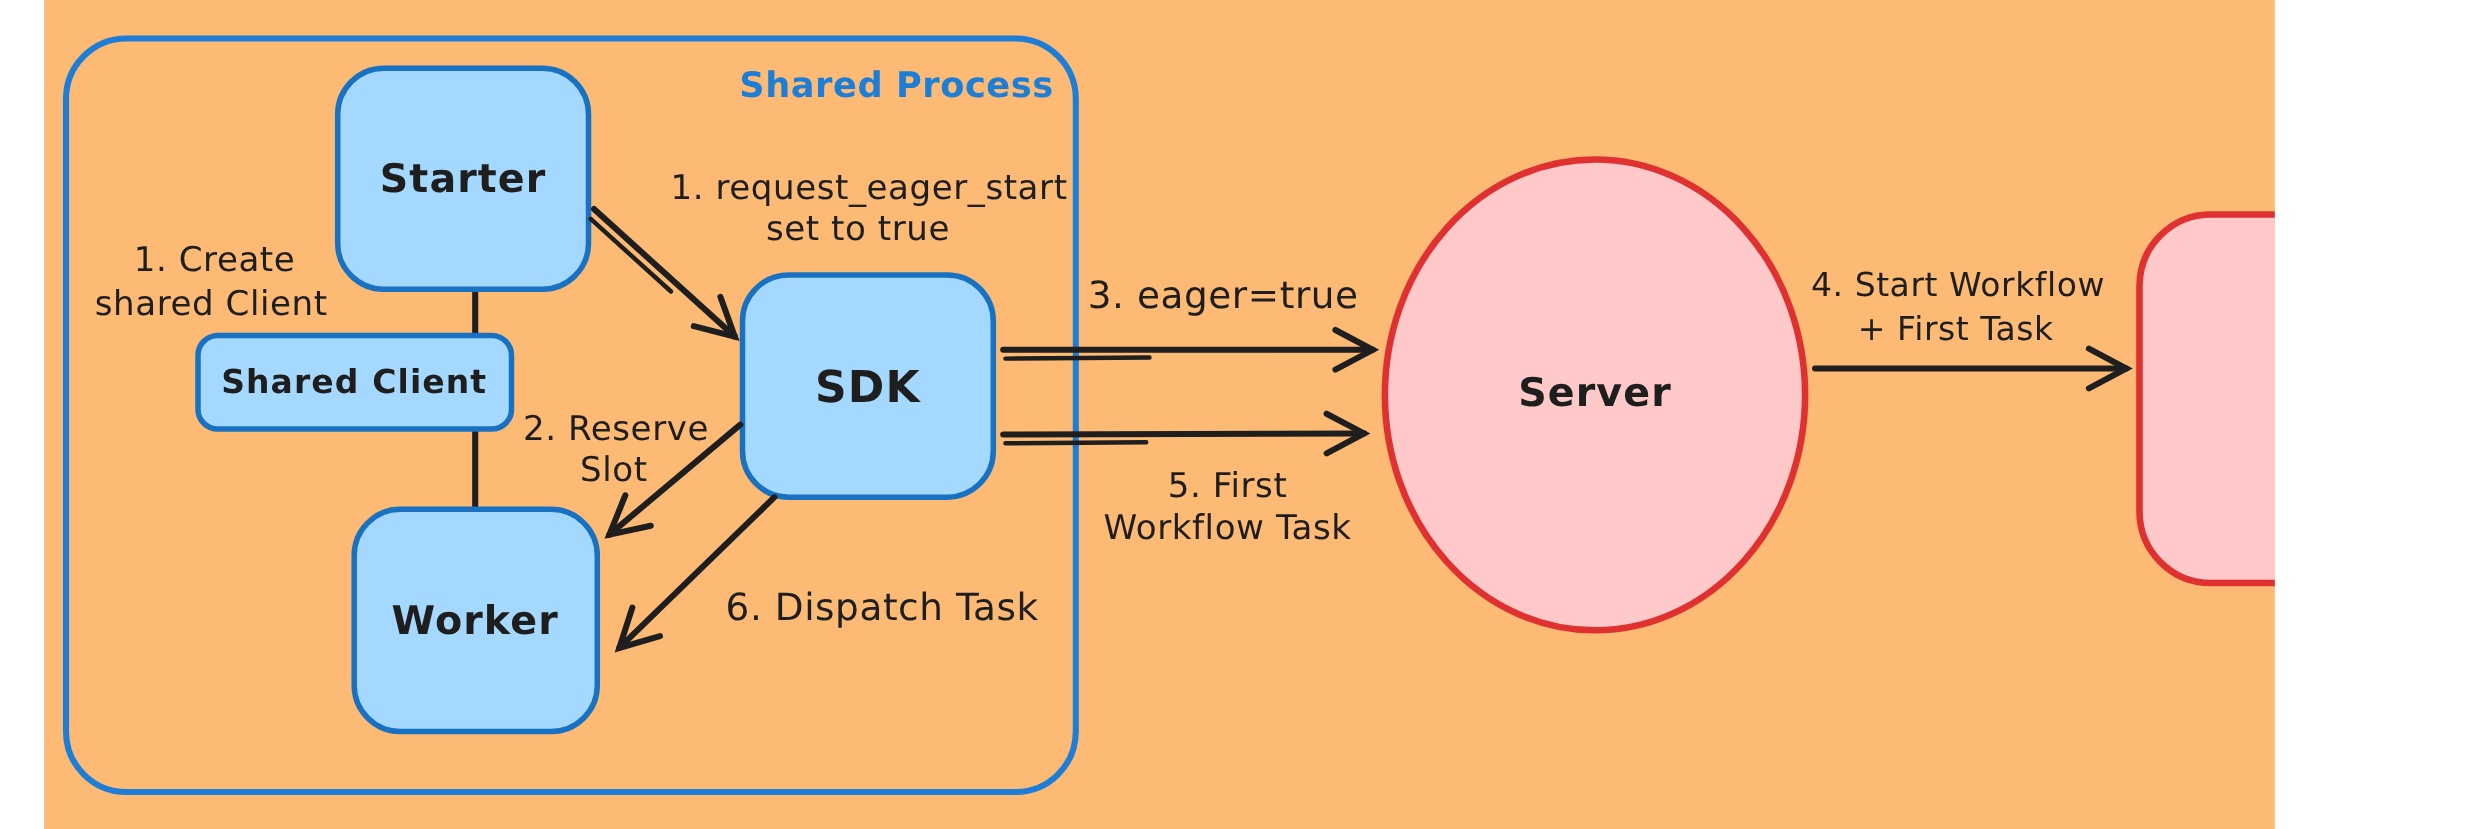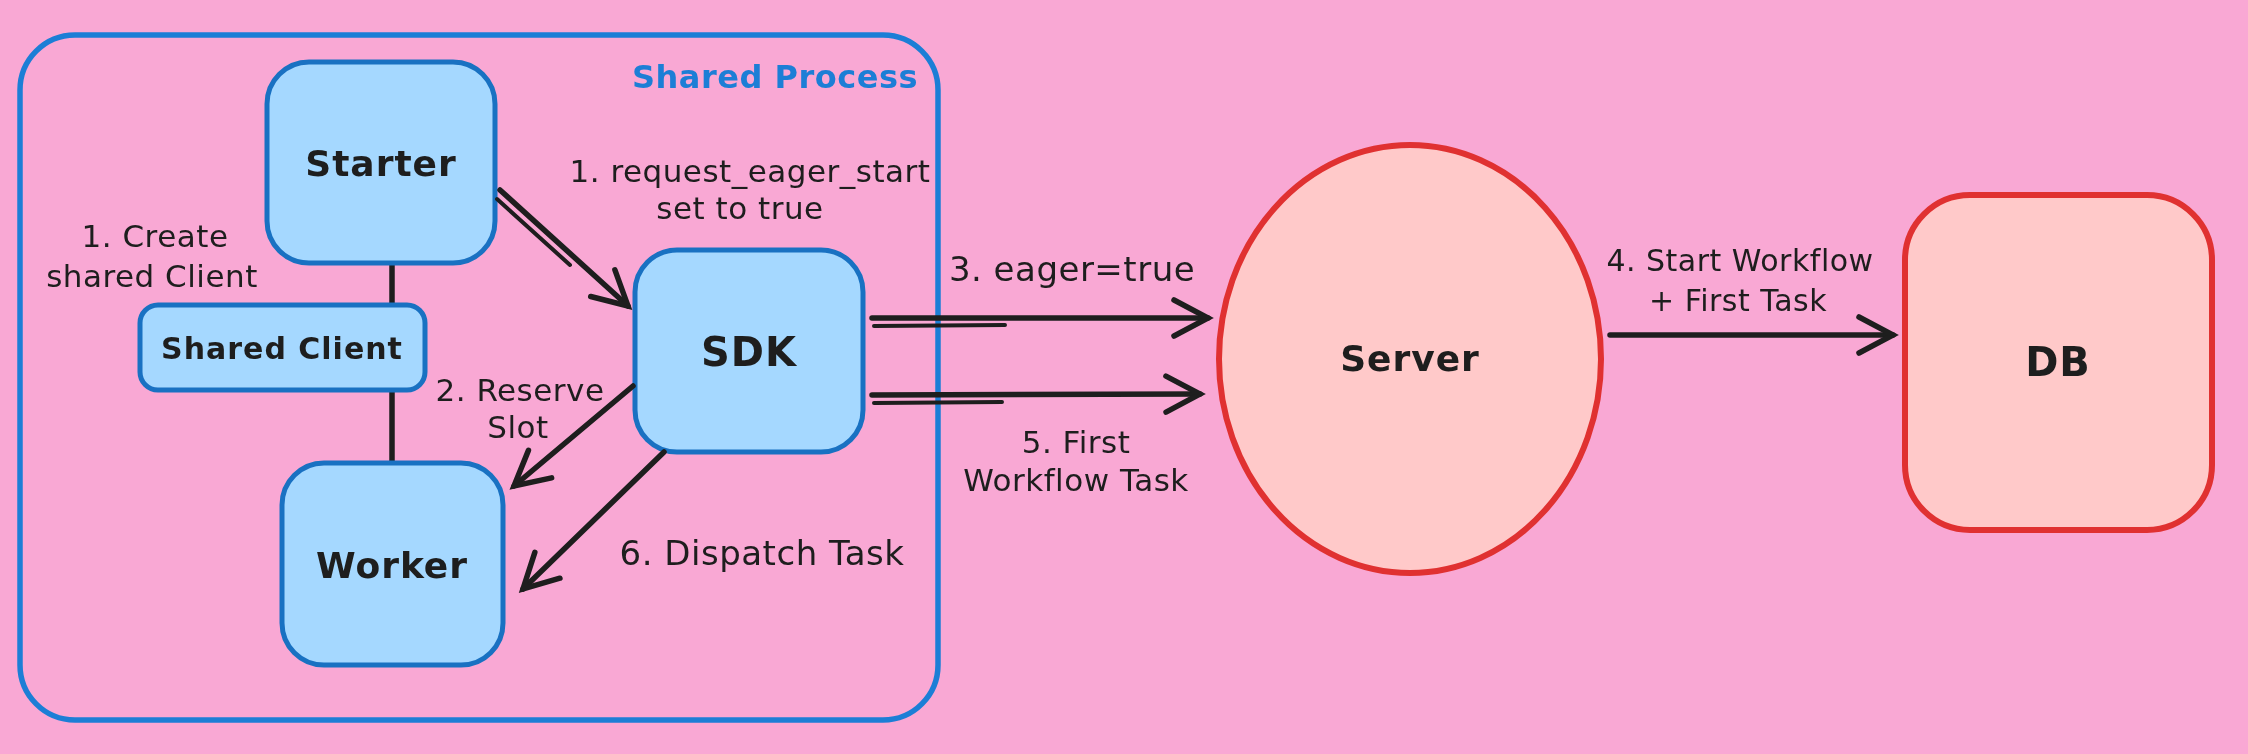--- a/index.html
+++ b/index.html
@@ -1,16 +1,16 @@
 <!DOCTYPE html>
 <html style="--blue-fill: #a5d8ff; --blue-stroke: #1971c2; --blue-accent: #1c7ed6; --red-fill: #ffc9c9; --red-stroke: #e03131; --ink: #1e1e1e;"><head>
 <meta charset="utf-8">
 <style>
   html,body{margin:0;padding:0;background:#ffffff;}
-  .stage{width:2248px;height:754px;position:relative;background:#f9a8d4;overflow:hidden;}
+  .stage{width:2028px;height:754px;position:relative;background:#fdba74;overflow:hidden;margin-left:40px;}
   svg{display:block;}
   text{
     font-family:"DejaVu Sans","Liberation Sans",sans-serif;
     text-anchor:middle;
     dominant-baseline:central;
     fill:var(--ink,#1e1e1e);
     letter-spacing:0.5px;
   }
   .blue-node{fill:var(--blue-fill,#a5d8ff);stroke:var(--blue-stroke,#1971c2);stroke-width:5;}
   .red-node{fill:var(--red-fill,#ffc9c9);stroke:var(--red-stroke,#e03131);stroke-width:6;}

